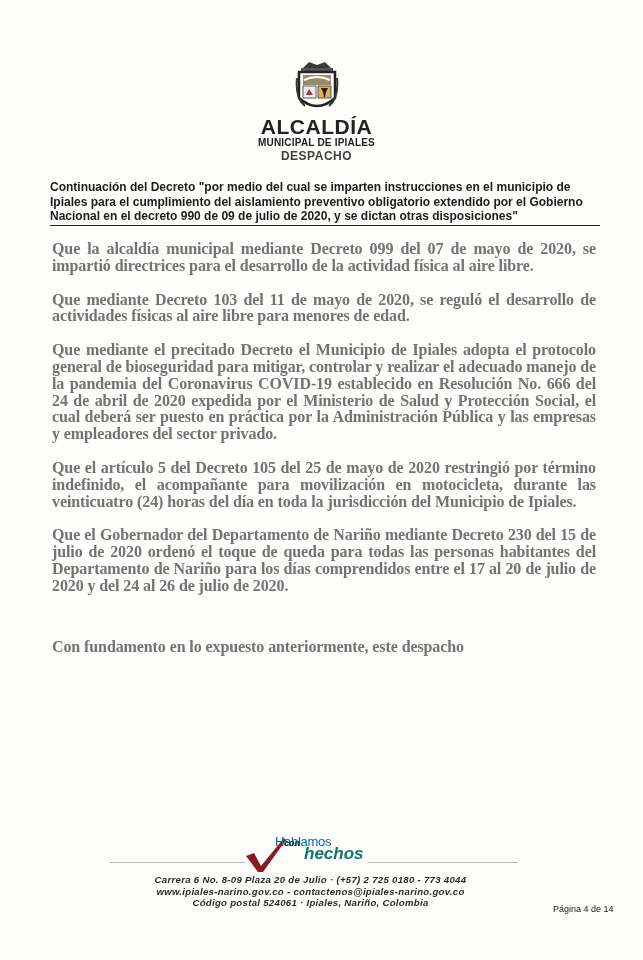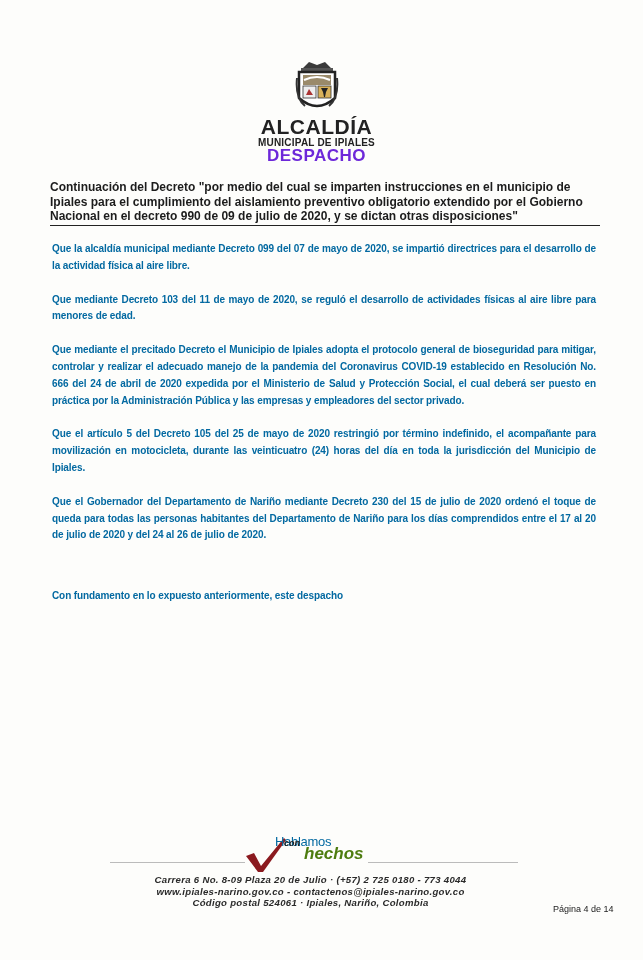--- a/index.html
+++ b/index.html
@@ -5,41 +5,41 @@
     html, body { margin: 0; padding: 0; }
     body {
       width: 643px; height: 960px; background: #fdfdfb; position: relative; overflow: hidden;
       font-family: "Liberation Sans", sans-serif; color: #1a1a1a;
     }
     .page { position: absolute; left: 0; top: 0; width: 643px; height: 960px; }
     .header { position: absolute; top: 58px; left: 0; width: 633px; text-align: center; }
     .crest { width: 44px; height: 56px; margin: 0 auto; display: block; }
     .h-title { font-size: 21px; font-weight: bold; letter-spacing: 0.5px; margin-top: 2px; color: #222; line-height: 22px; }
     .h-sub { font-size: 10px; font-weight: bold; letter-spacing: 0.2px; color: #222; line-height: 10px; }
-    .h-despacho { font-size: 17px; font-weight: bold; letter-spacing: 0.5px; color: #6d28d9; line-height: 14px; margin-top: 1px; }
+    .h-despacho { font-size: 12px; font-weight: bold; letter-spacing: 0.5px; color: #404040; line-height: 14px; margin-top: 1px; }
     .intro {
       position: absolute; top: 180px; left: 50px; width: 550px;
       font-size: 12px; font-weight: bold; line-height: 14.5px; text-align: left; color: #1c1c1c;
       padding-bottom: 1px; border-bottom: 1.2px solid #222;
     }
     .body-text { position: absolute; top: 241px; left: 52px; width: 544px; }
     .para {
-      font-size: 10px; font-weight: bold; line-height: 16.8px; text-align: justify; color: #0369a1;
-      margin: 0 0 17px 0; letter-spacing: -0.1px;
+      font-size: 16px; font-weight: bold; line-height: 16.8px; text-align: justify; color: #737373;
+      margin: 0 0 17px 0; letter-spacing: -0.1px; font-family: Liberation Serif, serif;
     }
     .para.closing { margin-top: 44px; }
     .footer { position: absolute; top: 832px; left: 0; width: 643px; }
     .slogan-row { position: relative; height: 42px; }
     .rule-left { position: absolute; left: 110px; top: 30px; width: 135px; border-top: 1px solid #bbb; }
     .rule-right { position: absolute; left: 368px; top: 30px; width: 150px; border-top: 1px solid #bbb; }
     .slogan { position: absolute; left: 244px; top: 0; width: 130px; height: 42px; }
     .check { position: absolute; left: 0; top: 4px; width: 44px; height: 38px; }
     .slogan-1 { position: absolute; left: 31px; top: 2px; font-size: 13px; color: #0369a1; letter-spacing: -0.3px; }
     .slogan-2 { position: absolute; left: 40px; top: 6px; font-size: 9px; color: #222; font-weight: bold; font-style: italic; }
-    .slogan-3 { position: absolute; left: 60px; top: 12px; font-size: 17px; font-weight: bold; font-style: italic; color: #4d7c0f; }
+    .slogan-3 { position: absolute; left: 60px; top: 12px; font-size: 17px; font-weight: bold; font-style: italic; color: #0f766e; }
     .addr { text-align: center; font-size: 9.6px; font-style: italic; font-weight: bold; color: #2a2a2a; line-height: 11.5px; letter-spacing: 0.3px; margin-left: -22px; }
     .page-num { position: absolute; top: 904px; left: 553px; font-size: 9px; font-weight: normal; color: #222; }
   </style>
 </head>
 <body>
 
 <div class="page">
 
   <div class="header">
     <svg class="crest" viewBox="0 0 44 56">

